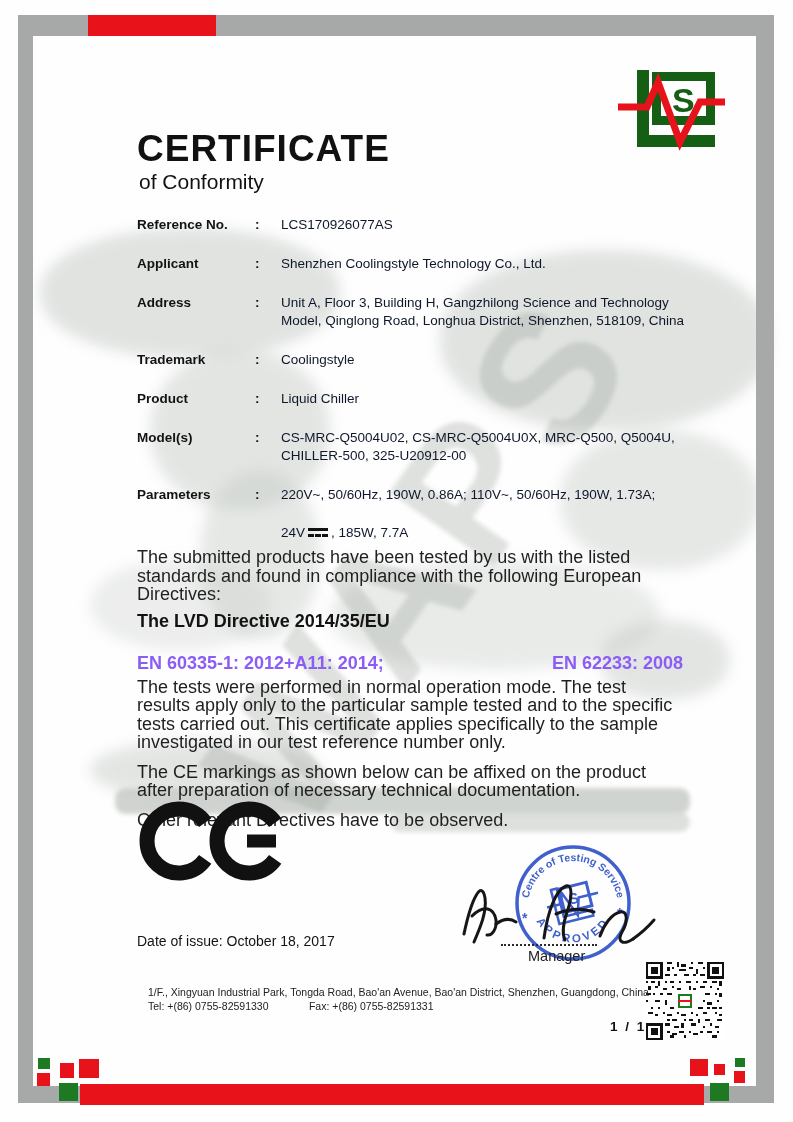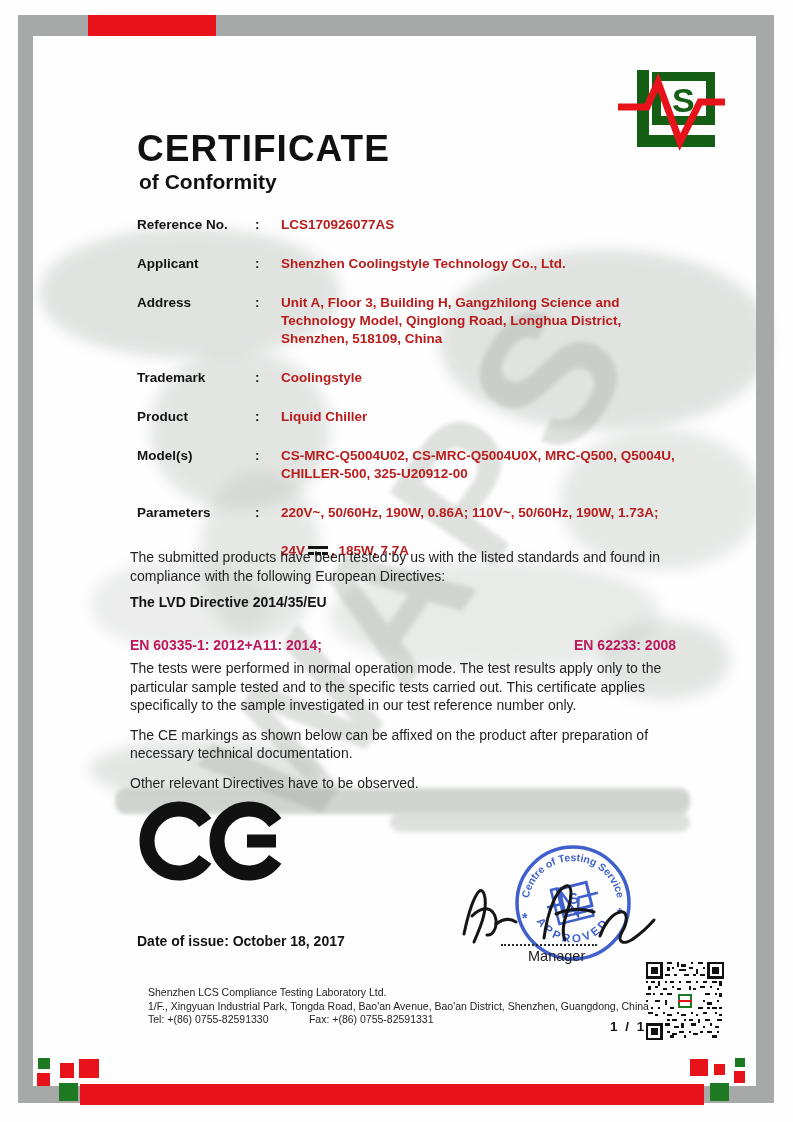--- a/index.html
+++ b/index.html
@@ -13,40 +13,40 @@
   .green{background:#1e7a22;}
   
   .blob{position:absolute;background:#c3c9c4;border-radius:48%;filter:blur(7px);z-index:1;}
   .band{position:absolute;background:#c9cdc9;border-radius:10px;filter:blur(2px);z-index:1;}
   .watermark{position:absolute;left:140px;top:330px;width:560px;height:460px;display:flex;
              align-items:center;justify-content:center;transform:rotate(-55deg);
              font-size:185px;font-weight:bold;letter-spacing:12px;color:rgba(142,152,145,0.28);
              filter:blur(2px);z-index:1;}
   .content{position:absolute;left:0;top:0;width:100%;height:100%;z-index:5;}
   .title-main{position:absolute;left:137px;top:128px;font-size:37px;font-weight:bold;color:#111;letter-spacing:1px;}
-  .title-sub{position:absolute;left:139px;top:170px;font-size:21px;font-weight:bold;color:#111;}
+  .title-sub{position:absolute;left:139px;top:170px;font-size:21px;font-weight:normal;color:#111;}
   .logo{position:absolute;left:615px;top:62px;}
   .fields{position:absolute;left:137px;top:216px;width:548px;font-size:13.5px;line-height:18px;}
   .field-row{display:flex;margin-bottom:21px;}
   .flabel{flex:none;width:118px;font-weight:bold;color:#131313;}
   .fcolon{flex:none;width:26px;font-weight:bold;color:#131313;}
-  .fvalue{font-weight:bold;color:#b91c1c;width:404px;}
+  .fvalue{font-weight:normal;color:#0f172a;width:404px;}
   .param2{margin-top:20px;}
   .dc{display:inline-block;width:20px;height:11px;position:relative;margin:0 3px;vertical-align:-1px;}
   .dc::before{content:"";position:absolute;left:0;right:0;top:1px;border-top:3px solid #131313;}
   .dc::after{content:"";position:absolute;left:0;right:0;top:7px;border-top:3px dashed #131313;}
-  .bodytext{position:absolute;left:130px;top:548px;width:546px;font-size:14px;line-height:18.5px;color:#1f1f1f;}
+  .bodytext{position:absolute;left:137px;top:548px;width:546px;font-size:18px;line-height:18.5px;color:#1f1f1f;}
   .p-intro{margin:0 0 8px 0;}
   .p-directive{margin:0 0 24px 0;font-weight:bold;color:#131313;}
-  .std-row{display:flex;justify-content:space-between;font-weight:bold;color:#be185d;margin:0 0 5px 0;}
+  .std-row{display:flex;justify-content:space-between;font-weight:bold;color:#8b5cf6;margin:0 0 5px 0;}
   .p-tests{margin:0 0 11px 0;}
   .p-ce{margin:0 0 11px 0;}
   .p-other{margin:0;}
   .ce-mark{position:absolute;left:135px;top:795px;}
-  .date-issue{position:absolute;left:137px;top:933px;font-size:14px;font-weight:bold;color:#131313;}
+  .date-issue{position:absolute;left:137px;top:933px;font-size:14px;font-weight:normal;color:#131313;}
   .stamp{position:absolute;left:498px;top:828px;}
   .signature{position:absolute;left:452px;top:852px;z-index:7;}
   .dotline{position:absolute;left:501px;top:944px;width:96px;border-bottom:2.5px dotted #2a2a2a;z-index:8;}
   .manager{position:absolute;left:528px;top:948px;font-size:14.5px;color:#222;z-index:8;}
   .qr{position:absolute;left:646px;top:962px;}
   .footer{position:absolute;left:148px;top:986px;width:570px;font-size:10.5px;line-height:13.5px;color:#222;}
   .fcol{display:inline-block;width:158px;}
   .pageno{position:absolute;left:610px;top:1019px;font-size:13.5px;font-weight:bold;color:#131313;letter-spacing:2px;}
 </style>
 </head>
@@ -223,21 +223,20 @@
         <rect x="2" y="2" width="3" height="3"></rect>
           <rect x="28" y="2" width="3" height="3"></rect>
           <rect x="2" y="28" width="3" height="3"></rect>
       </g>
       <rect x="12.5" y="12.5" width="8" height="8" fill="#fff"></rect>
       <rect x="14" y="14" width="5" height="5" fill="none" stroke="#1e7a22" stroke-width="1"></rect>
       <path d="M13.5 16.5 h6" stroke="#e8121a" stroke-width="0.8" fill="none"></path>
     </svg>
 
     <div class="footer">
-      <div>Shenzhen LCS Compliance Testing Laboratory Ltd.</div>
       <div>1/F., Xingyuan Industrial Park, Tongda Road, Bao'an Avenue, Bao'an District, Shenzhen, Guangdong, China</div>
       <div>
         <span class="fcol">Tel: +(86) 0755-82591330</span>
         <span>Fax: +(86) 0755-82591331</span>
       </div>
     </div>
     <div class="pageno">1 / 1</div>
 
   </div>
 </div>

